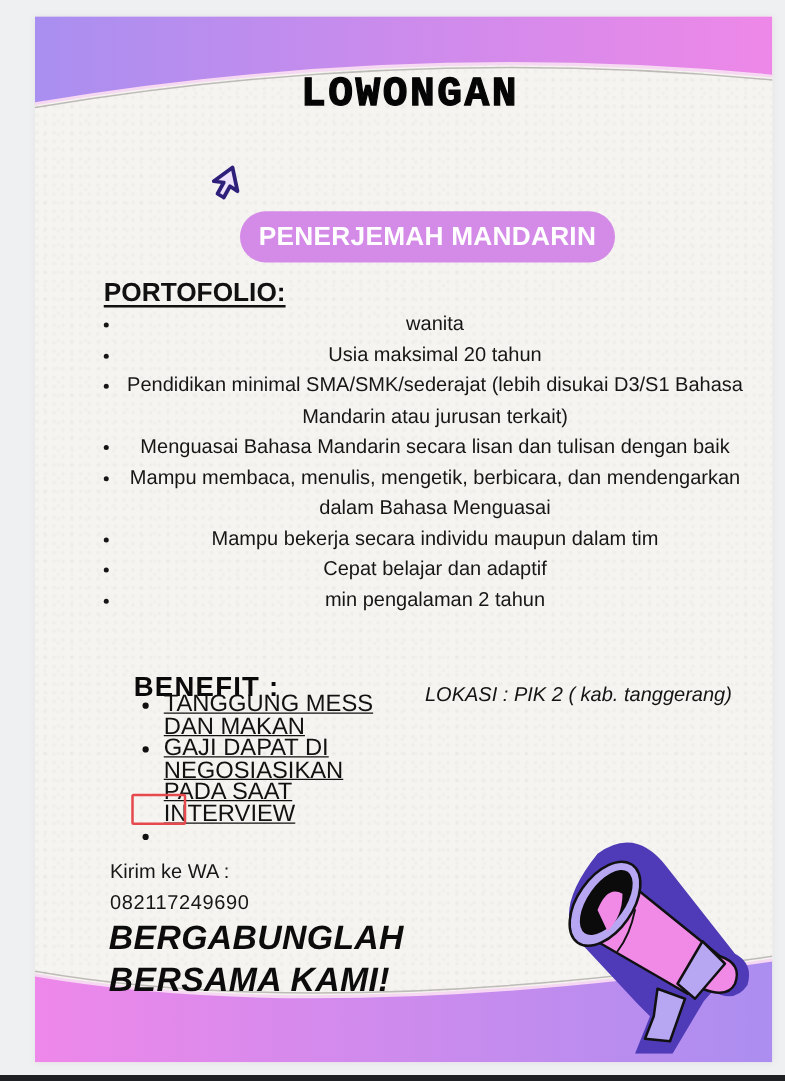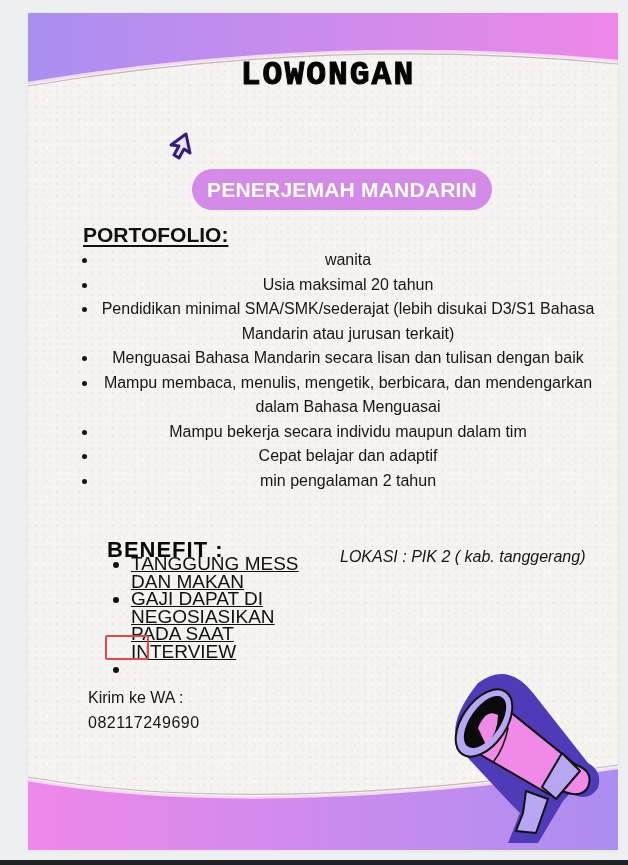--- a/index.html
+++ b/index.html
@@ -149,20 +149,24 @@
     <li class="empty"></li>
   </ul>
 
   <div class="location">LOKASI : PIK 2 ( kab. tanggerang)</div>
 
   <div class="highlight-box"></div>
 
   <div class="wa-label">Kirim ke WA :</div>
   <div class="wa-number">082117249690</div>
 
+  <div class="cta">
+    <div>BERGABUNGLAH</div>
+    <div>BERSAMA KAMI!</div>
+  </div>
 
   <svg class="megaphone-icon" viewBox="0 0 180 190">
     <g stroke-linejoin="round" stroke-linecap="round">
 
       <path d="M40 30 Q70 8 95 40 L150 110 Q165 118 160 135 Q150 150 132 140 L125 148 L100 190 L70 190 L82 160 L72 150 L30 105 Q0 80 40 30 Z" fill="#4f3bb8"></path>
 
       <path d="M88 138 L110 146 L98 180 L78 178 L85 160 Z" fill="#b7a6f2" stroke="#111" stroke-width="2"></path>
 
       <path d="M55 45 L138 112 L112 142 L36 98 Z" fill="#f08ae6" stroke="#111" stroke-width="2"></path>
 

